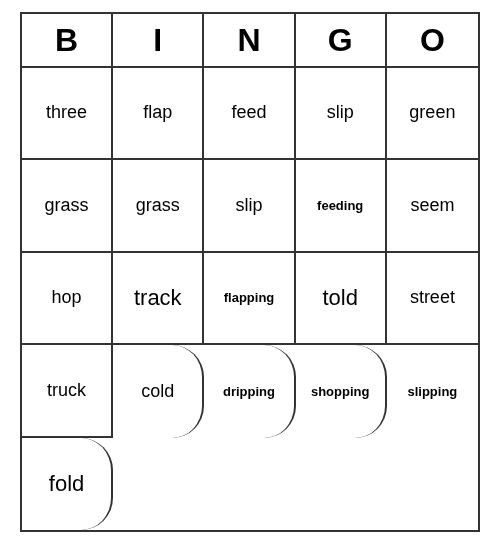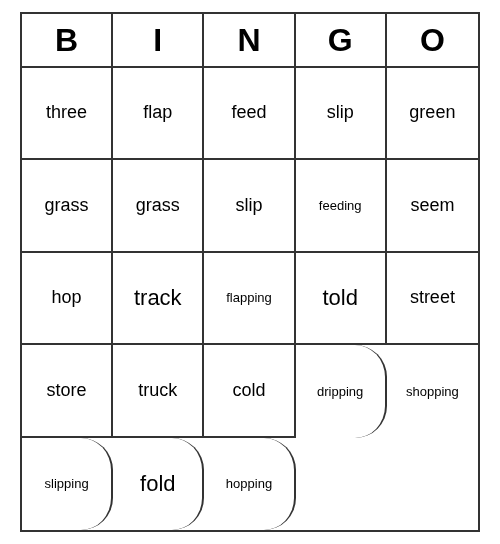--- a/index.html
+++ b/index.html
@@ -80,20 +80,21 @@
       line-height: 1.2;
     }
 
     .cell-text.large {
       font-size: 22px;
       font-weight: normal;
     }
 
     .cell-text.small {
       font-size: 13px;
+      font-weight: bold;
     }
   </style>
 </head>
 <body>
 
 <div class="bingo-container">
   <div class="bingo-header">
   <div class="header-cell">B</div>
       <div class="header-cell">I</div>
       <div class="header-cell">N</div>
@@ -140,37 +141,31 @@
       <div class="bingo-cell">
         <span class="cell-text small">flapping</span>
       </div>
       <div class="bingo-cell">
         <span class="cell-text large">told</span>
       </div>
       <div class="bingo-cell">
         <span class="cell-text">street</span>
       </div>
       <div class="bingo-cell">
-        <span class="cell-text">store</span>
-      </div>
-      <div class="bingo-cell">
         <span class="cell-text">truck</span>
       </div>
       <div class="bingo-cell">
         <span class="cell-text">cold</span>
       </div>
       <div class="bingo-cell">
         <span class="cell-text small">dripping</span>
       </div>
       <div class="bingo-cell">
         <span class="cell-text small">shopping</span>
       </div>
       <div class="bingo-cell">
         <span class="cell-text small">slipping</span>
       </div>
       <div class="bingo-cell">
         <span class="cell-text large">fold</span>
       </div>
-      <div class="bingo-cell">
-        <span class="cell-text small">hopping</span>
-      </div>
     </div>
 </div>
 
 </body></html>

